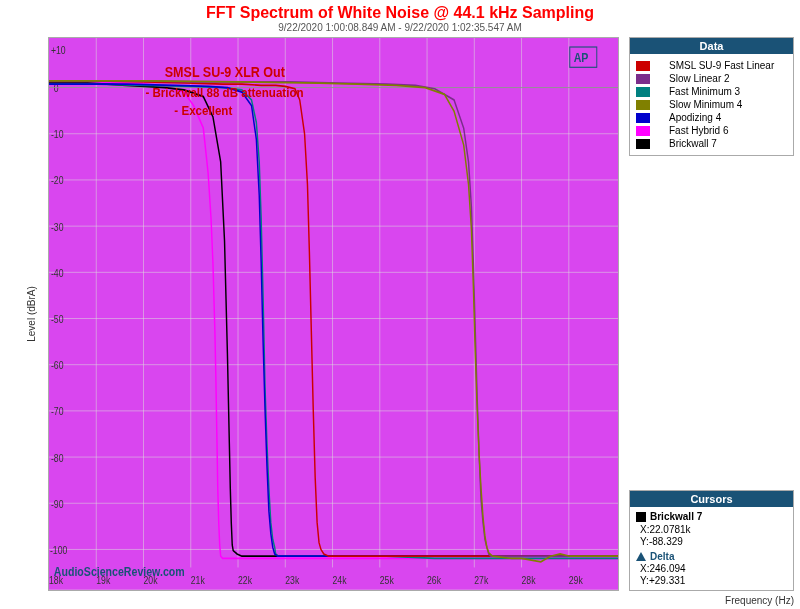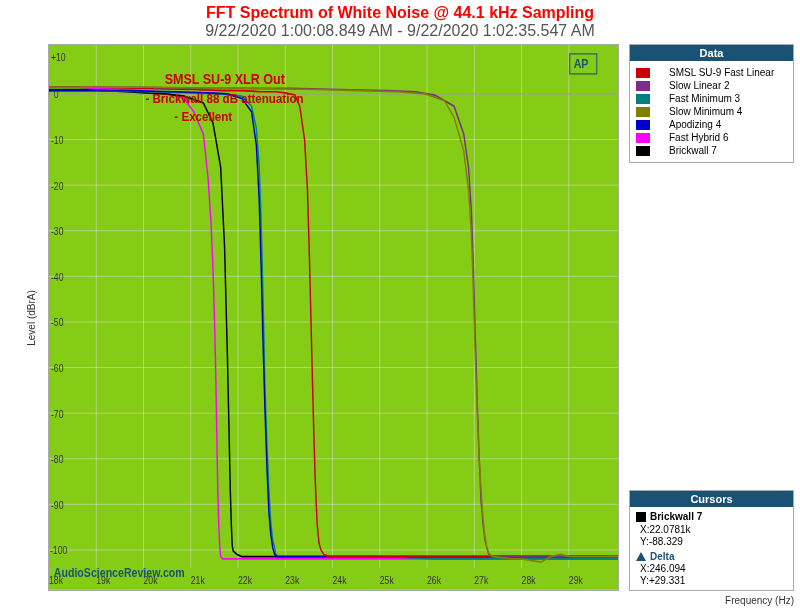--- a/index.html
+++ b/index.html
@@ -21,21 +21,21 @@
       text-align: center;
       padding: 4px 0 0 0;
     }
     .main-title {
       color: #ff0000;
       font-size: 16px;
       font-weight: bold;
     }
     .subtitle {
       color: #555;
-      font-size: 16px;
+      font-size: 10px;
     }
     .content-row {
       display: flex;
       flex: 1;
       min-height: 0;
     }
     .chart-area {
       flex: 1;
       position: relative;
       padding: 4px 6px 4px 48px;
@@ -46,21 +46,21 @@
       top: 50%;
       transform: translateY(-50%) rotate(-90deg);
       font-size: 10px;
       color: #333;
       white-space: nowrap;
     }
     .chart-inner {
       width: 100%;
       height: 100%;
       border: 1px solid #aaa;
-      background: #84cc16;
+      background: #d946ef;
       position: relative;
     }
     .right-panel {
       width: 175px;
       display: flex;
       flex-direction: column;
       gap: 6px;
       padding: 4px 6px 4px 4px;
     }
     .panel-box {

